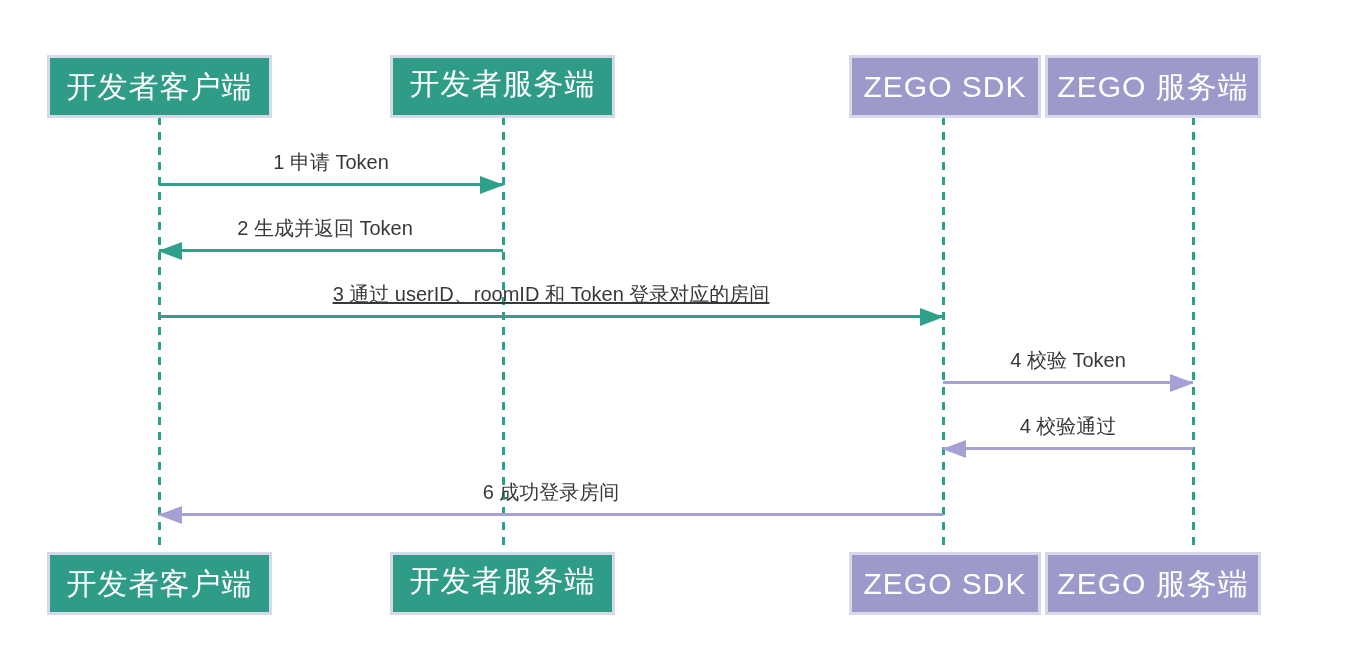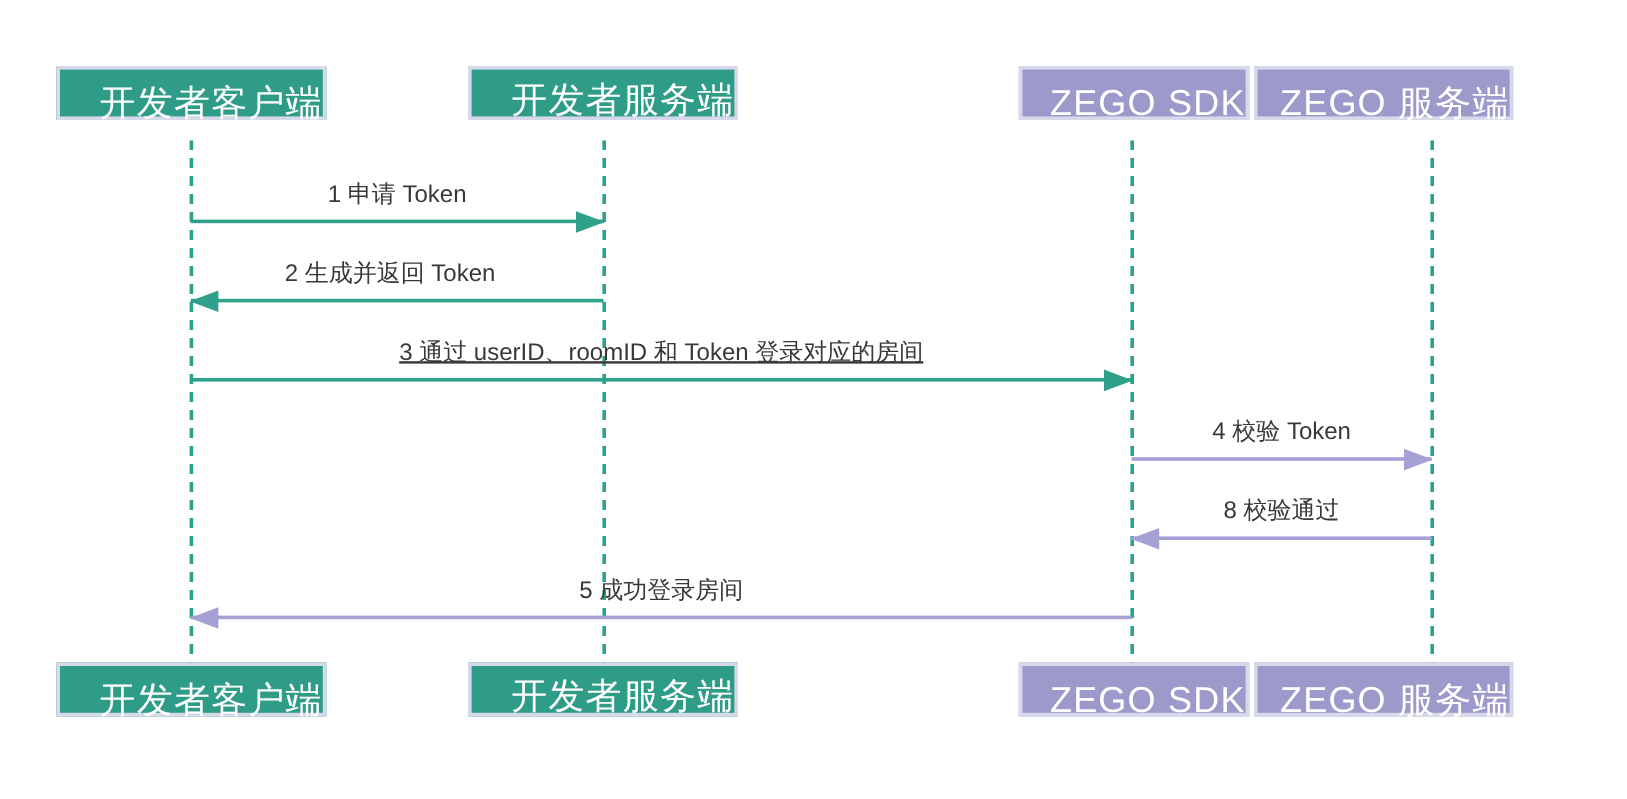--- a/index.html
+++ b/index.html
@@ -21,27 +21,27 @@
     background: repeating-linear-gradient(
       to bottom,
       #2aa38c 0px, #2aa38c 8px,
       transparent 8px, transparent 15px
     );
   }
 
   
   .actor {
     position: absolute;
-    height: 45px;
+    height: 63px;
     box-sizing: border-box;
     border: 3px solid #d6d9ea;
     color: #ffffff;
     font-size: 30px;
     line-height: 57px;
-    text-align: right;
+    text-align: center;
     white-space: nowrap;
     letter-spacing: 1px;
   }
   .actor.green  { background: #2e9c87; }
   .actor.purple { background: #9e99cb; }
   .row-top    { top: 55px; }
   .row-bottom { top: 552px; }
 
   .a1 { left: 47px;   width: 225px; }
   .a2 { left: 390px;  width: 225px; font-family: Liberation Mono, monospace; }
@@ -128,28 +128,28 @@
   </div>
 
   <div class="m4">
     <div class="msg-label">4 校验 Token</div>
     <div class="msg-line purple">
         <span class="head right"></span>
       </div>
   </div>
 
   <div class="m5">
-    <div class="msg-label">8 校验通过</div>
+    <div class="msg-label">4 校验通过</div>
     <div class="msg-line purple">
         <span class="head left"></span>
       </div>
   </div>
 
   <div class="m6">
-    <div class="msg-label">5 成功登录房间</div>
+    <div class="msg-label">6 成功登录房间</div>
     <div class="msg-line purple">
         <span class="head left"></span>
       </div>
   </div>
 
   <div class="actor green row-bottom a1">开发者客户端</div>
   <div class="actor green row-bottom a2">开发者服务端</div>
   <div class="actor purple row-bottom a3">ZEGO SDK</div>
   <div class="actor purple row-bottom a4">ZEGO 服务端</div>
 

